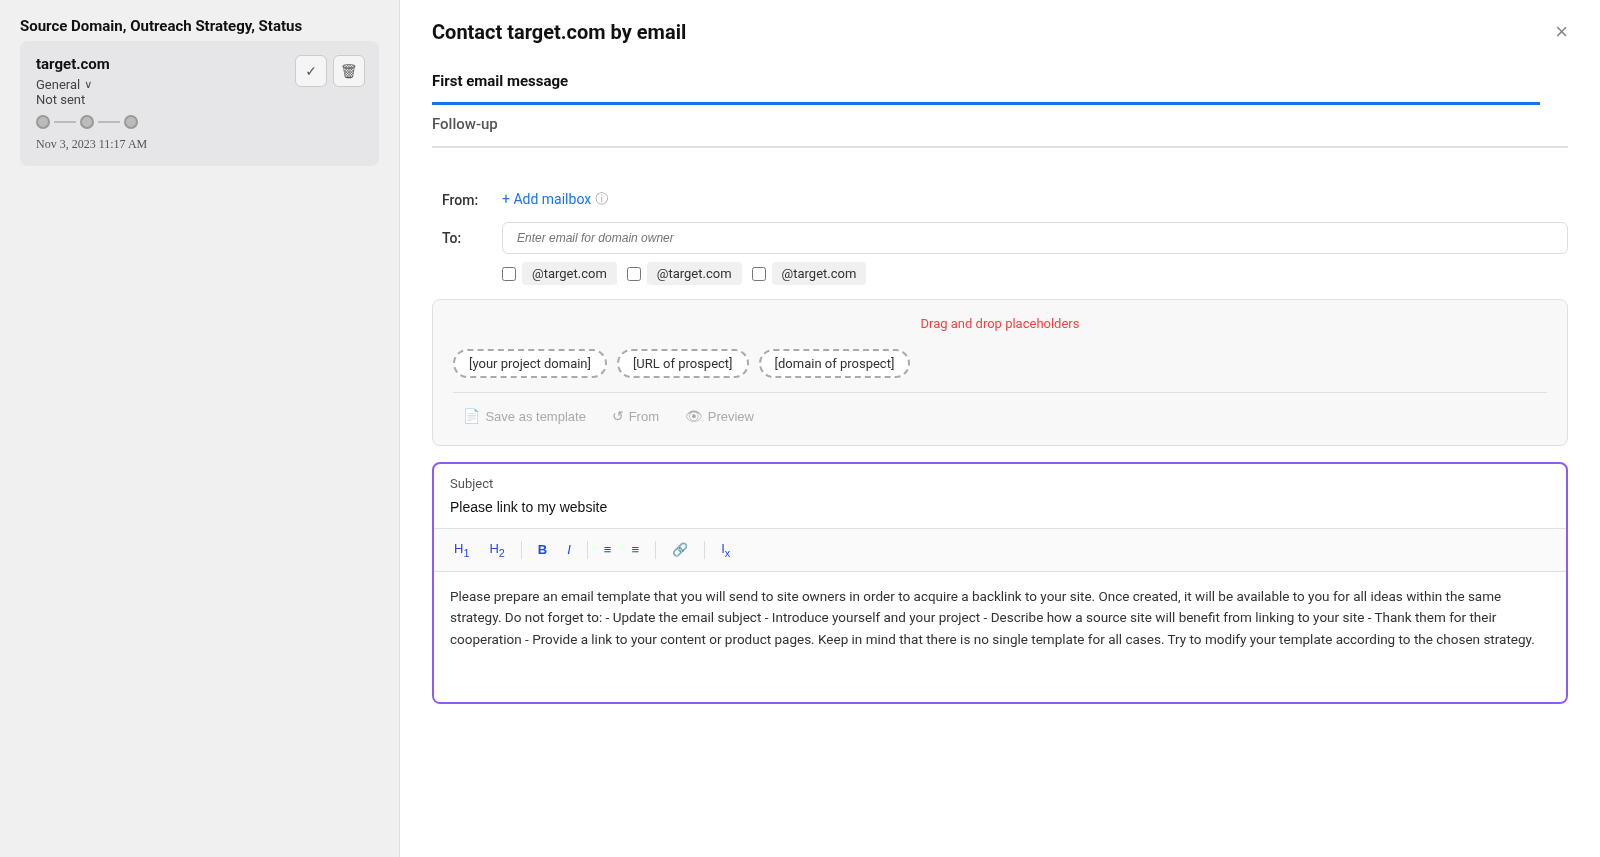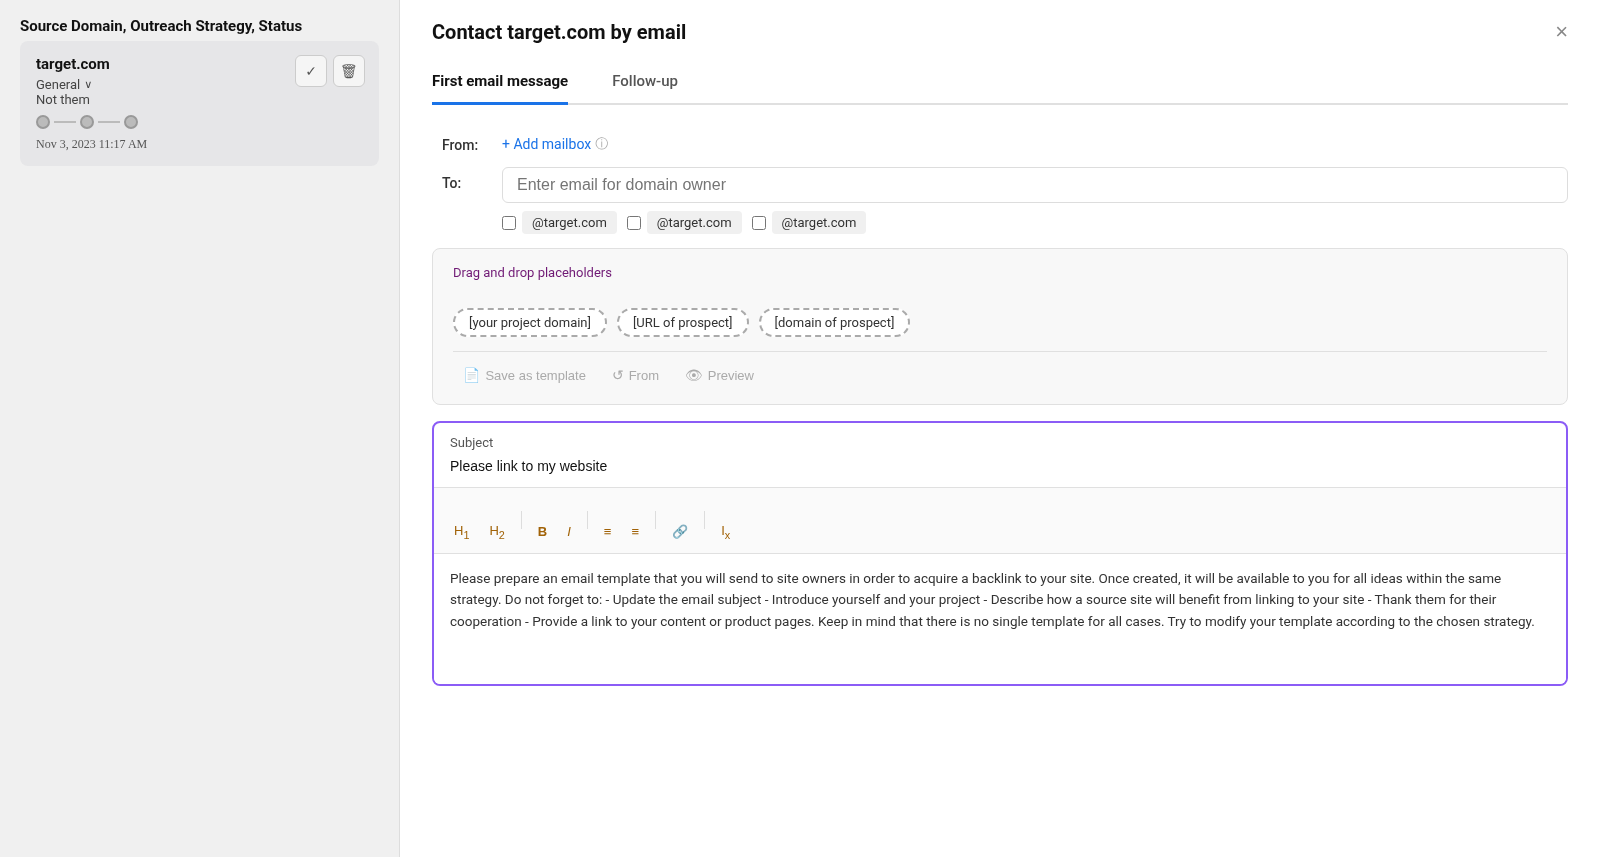--- a/index.html
+++ b/index.html
@@ -144,23 +144,24 @@
     }
 
     .modal-body {
       padding: 0 32px 24px;
       flex: 1;
     }
 
     
     .tabs {
       display: flex;
-      gap: 16px;
-      margin-bottom: 24px;
+      gap: 0;
+      margin-bottom: 36px;
       border-bottom: 2px solid #e0e0e0;
+      flex-direction: column;
     }
 
     .tab {
       padding: 12px 0;
       margin-right: 28px;
       font-size: 15px;
       font-weight: 500;
       color: #555;
       cursor: pointer;
       border-bottom: 3px solid transparent;
@@ -208,24 +209,25 @@
     .add-mailbox-link .info-icon {
       color: #aaa;
       font-size: 13px;
     }
 
     .to-input {
       width: 100%;
       padding: 8px 14px;
       border: 1px solid #ddd;
       border-radius: 6px;
-      font-size: 16px;
+      font-size: 12px;
       color: #999;
       outline: none;
       margin-bottom: 8px;
+      font-style: italic;
     }
 
     .email-suggestions {
       display: flex;
       align-items: center;
       gap: 10px;
       flex-wrap: wrap;
     }
 
     .email-chip {
@@ -251,22 +253,23 @@
     .dnd-section {
       background: #f8f8f8;
       border: 1px solid #e0e0e0;
       border-radius: 8px;
       padding: 16px 20px;
       margin-bottom: 16px;
     }
 
     .dnd-label {
       font-size: 13px;
-      color: #701a75;
-      margin-bottom: 28px;
+      color: #ef4444;
+      margin-bottom: 18px;
+      text-align: center;
     }
 
     .dnd-chips {
       display: flex;
       gap: 10px;
       flex-wrap: wrap;
       margin-bottom: 14px;
     }
 
     .dnd-chip {
@@ -343,24 +346,23 @@
       border-bottom: 1px solid #e0e0e0;
       background: #fafafa;
     }
 
     .editor-tool {
       padding: 4px 8px;
       border: none;
       background: none;
       cursor: pointer;
       font-size: 13px;
-      color: #a16207;
+      color: #1d4ed8;
       border-radius: 3px;
       font-weight: 500;
-      margin-top: 23px;
     }
 
     .editor-separator {
       width: 1px;
       height: 18px;
       background: #ddd;
       margin: 0 4px;
     }
 
     .editor-content {
@@ -377,21 +379,21 @@
 
 <div class="sidebar">
   <div class="sidebar-header">Source Domain, Outreach Strategy, Status</div>
 
   <div class="sidebar-card">
     <div class="sidebar-domain">target.com</div>
     <div class="sidebar-type">
       <span>General</span>
       <span class="chevron">∨</span>
     </div>
-    <div class="sidebar-status">Not them</div>
+    <div class="sidebar-status">Not sent</div>
     <div class="sidebar-steps">
       <div class="step-dot"></div>
       <div class="step-line"></div>
       <div class="step-dot"></div>
       <div class="step-line"></div>
       <div class="step-dot"></div>
     </div>
     <div class="sidebar-date">Nov 3, 2023 11:17 AM</div>
 
     <div class="sidebar-actions">

